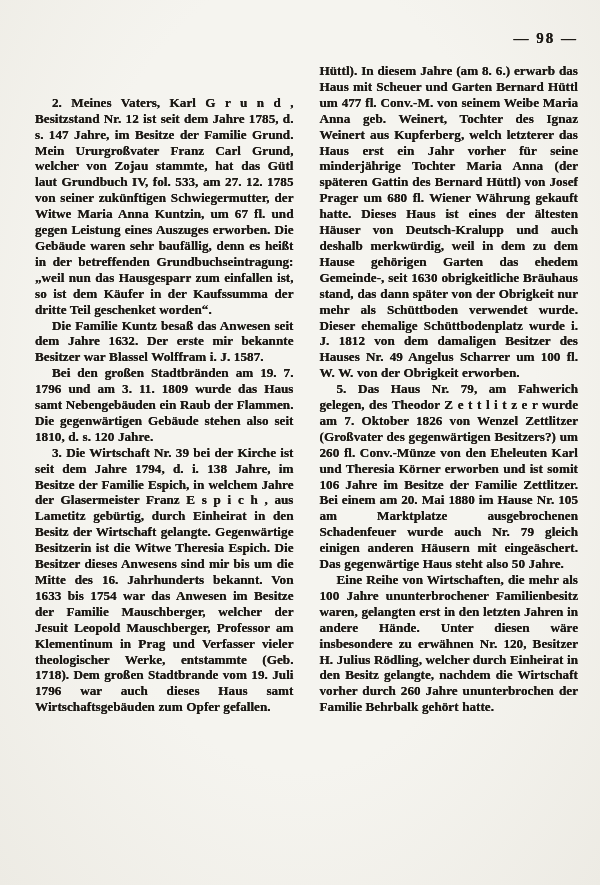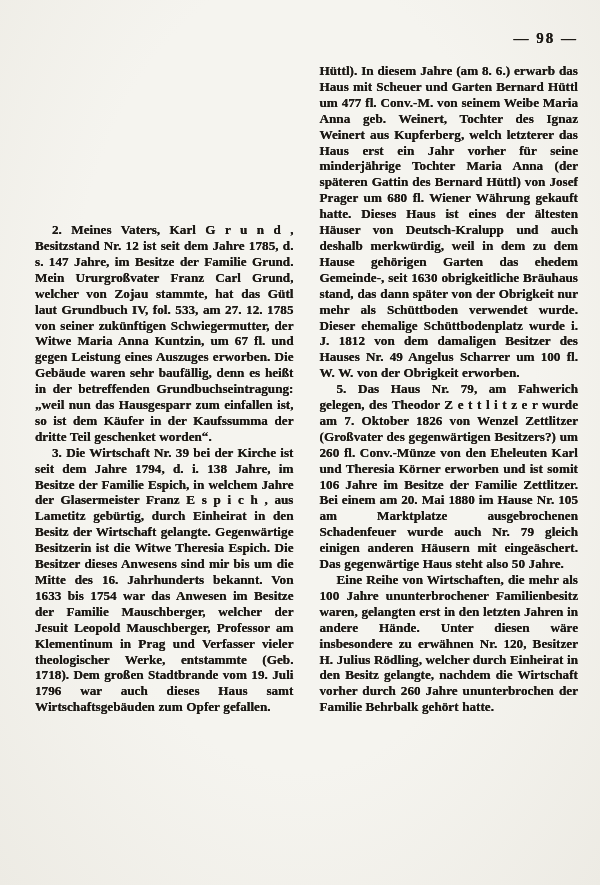--- a/index.html
+++ b/index.html
@@ -58,20 +58,22 @@
 <body>
 
 <div class="page">
 
   <div class="page-header">— 98 —</div>
 
   <div class="columns">
 
     <div class="col">
       <p>2. Meines Vaters, Karl G r u n d , Besitzstand Nr. 12 ist seit dem Jahre 1785, d. s. 147 Jahre, im Besitze der Familie Grund. Mein Ururgroßvater Franz Carl Grund, welcher von Zojau stammte, hat das Gütl laut Grundbuch IV, fol. 533, am 27. 12. 1785 von seiner zukünftigen Schwiegermutter, der Witwe Maria Anna Kuntzin, um 67 fl. und gegen Leistung eines Auszuges erworben. Die Gebäude waren sehr baufällig, denn es heißt in der betreffenden Grundbuchseintragung: „weil nun das Hausgesparr zum einfallen ist, so ist dem Käufer in der Kaufssumma der dritte Teil geschenket worden“.</p>
+      <p>Die Familie Kuntz besaß das Anwesen seit dem Jahre 1632. Der erste mir bekannte Besitzer war Blassel Wolffram i. J. 1587.</p>
+      <p>Bei den großen Stadtbränden am 19. 7. 1796 und am 3. 11. 1809 wurde das Haus samt Nebengebäuden ein Raub der Flammen. Die gegenwärtigen Gebäude stehen also seit 1810, d. s. 120 Jahre.</p>
       <p>3. Die Wirtschaft Nr. 39 bei der Kirche ist seit dem Jahre 1794, d. i. 138 Jahre, im Besitze der Familie Espich, in welchem Jahre der Glasermeister Franz E s p i c h , aus Lametitz gebürtig, durch Einheirat in den Besitz der Wirtschaft gelangte. Gegenwärtige Besitzerin ist die Witwe Theresia Espich. Die Besitzer dieses Anwesens sind mir bis um die Mitte des 16. Jahrhunderts bekannt. Von 1633 bis 1754 war das Anwesen im Besitze der Familie Mauschberger, welcher der Jesuit Leopold Mauschberger, Professor am Klementinum in Prag und Verfasser vieler theologischer Werke, entstammte (Geb. 1718). Dem großen Stadtbrande vom 19. Juli 1796 war auch dieses Haus samt Wirtschaftsgebäuden zum Opfer gefallen.</p>
     </div>
 
     <div class="col">
       <p class="cont">Hüttl). In diesem Jahre (am 8. 6.) erwarb das Haus mit Scheuer und Garten Bernard Hüttl um 477 fl. Conv.-M. von seinem Weibe Maria Anna geb. Weinert, Tochter des Ignaz Weinert aus Kupferberg, welch letzterer das Haus erst ein Jahr vorher für seine minderjährige Tochter Maria Anna (der späteren Gattin des Bernard Hüttl) von Josef Prager um 680 fl. Wiener Währung gekauft hatte. Dieses Haus ist eines der ältesten Häuser von Deutsch-Kralupp und auch deshalb merkwürdig, weil in dem zu dem Hause gehörigen Garten das ehedem Gemeinde-, seit 1630 obrigkeitliche Bräuhaus stand, das dann später von der Obrigkeit nur mehr als Schüttboden verwendet wurde. Dieser ehemalige Schüttbodenplatz wurde i. J. 1812 von dem damaligen Besitzer des Hauses Nr. 49 Angelus Scharrer um 100 fl. W. W. von der Obrigkeit erworben.</p>
       <p>5. Das Haus Nr. 79, am Fahwerich gelegen, des Theodor Z e t t l i t z e r wurde am 7. Oktober 1826 von Wenzel Zettlitzer (Großvater des gegenwärtigen Besitzers?) um 260 fl. Conv.-Münze von den Eheleuten Karl und Theresia Körner erworben und ist somit 106 Jahre im Besitze der Familie Zettlitzer. Bei einem am 20. Mai 1880 im Hause Nr. 105 am Marktplatze ausgebrochenen Schadenfeuer wurde auch Nr. 79 gleich einigen anderen Häusern mit eingeäschert. Das gegenwärtige Haus steht also 50 Jahre.</p>
       <p>Eine Reihe von Wirtschaften, die mehr als 100 Jahre ununterbrochener Familienbesitz waren, gelangten erst in den letzten Jahren in andere Hände. Unter diesen wäre insbesondere zu erwähnen Nr. 120, Besitzer H. Julius Rödling, welcher durch Einheirat in den Besitz gelangte, nachdem die Wirtschaft vorher durch 260 Jahre ununterbrochen der Familie Behrbalk gehört hatte.</p>
     </div>
 
   </div>

